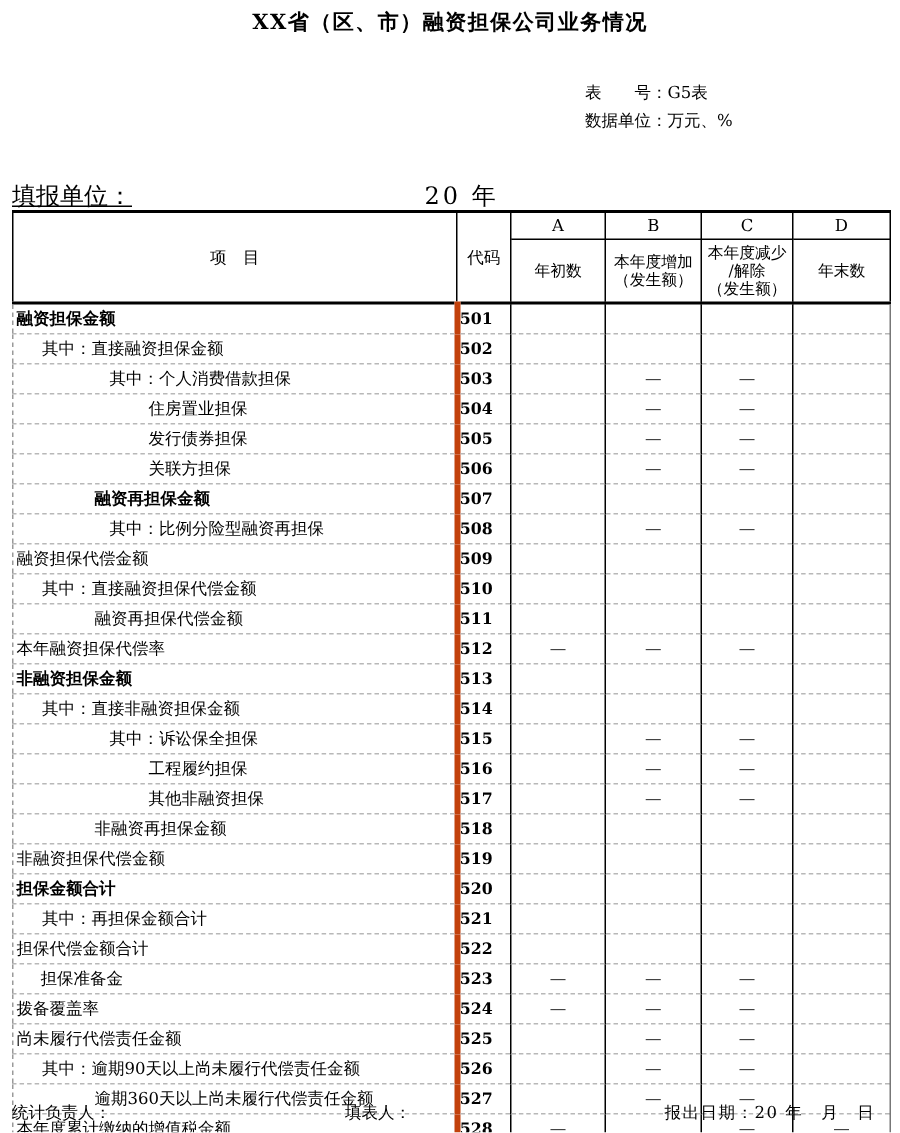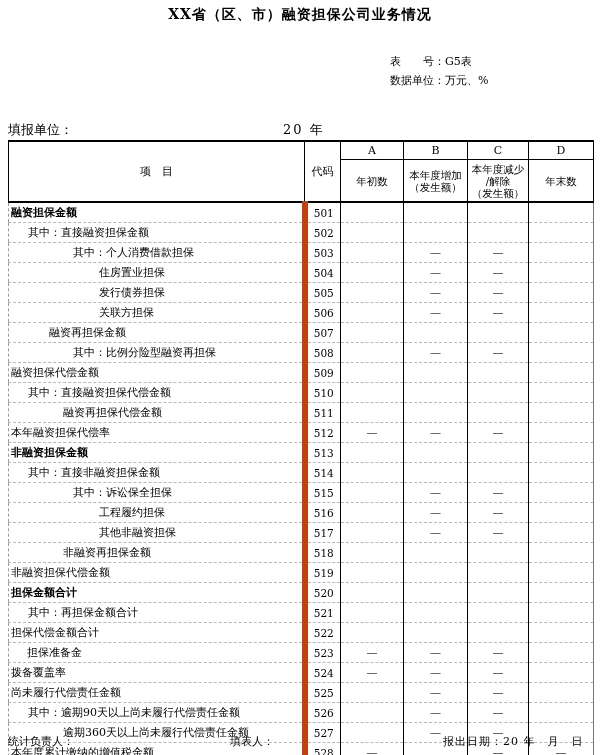--- a/index.html
+++ b/index.html
@@ -11,21 +11,21 @@
   .title{
     position:absolute;top:6px;left:0;width:100%;text-align:center;
     font-size:14px;font-weight:bold;letter-spacing:1px;
   }
   .meta{
     position:absolute;left:390px;top:52px;font-size:11px;line-height:19px;
     white-space:nowrap;
   }
   .meta-line{display:block;}
   .prefill{
-    position:absolute;left:8px;top:121px;width:585px;font-size:13px;height:18px;
+    position:absolute;left:8px;top:121px;width:585px;font-size:16px;height:18px;text-decoration:underline;
   }
   .prefill .year{position:absolute;left:275px;top:0;letter-spacing:2px;}
   table.report{
     position:absolute;left:8px;top:140px;width:585px;
     border-collapse:collapse;table-layout:fixed;
     border-top:2px solid #000;
     border-bottom:1px solid #000;
     border-right:1px solid #777;
     border-left:1px dashed #9a9a9a;
     font-size:11px;
@@ -40,22 +40,22 @@
   tr.hrow1 th{height:17px;font-size:11px;}
   tr.hrow2 th{height:41px;line-height:12px;white-space:pre-line;font-size:10.5px;}
   table.report tbody td{
     height:19px;padding:0;vertical-align:middle;
     border-top:1px dashed #b8b8b8;
     overflow:hidden;white-space:nowrap;
   }
   td.c-item{font-size:11px;}
   td.c-item.bold{font-weight:bold;}
   td.c-code{
-    border-left:6px solid #c2410c;border-right:1px solid #000;
-    text-align:center;font-size:10.5px;
+    border-left:4px solid #c2410c;border-right:1px solid #000;
+    text-align:left;font-size:10.5px;font-weight:bold;
   }
   td.c-val{border-left:1px solid #000;text-align:center;color:#333;}
   .footer{position:absolute;left:8px;top:734px;width:585px;font-size:11px;}
   .footer .f-stat{position:absolute;left:0;top:0;}
   .footer .f-fill{position:absolute;left:222px;top:0;}
   .footer .f-date{position:absolute;left:435px;top:0;letter-spacing:1px;white-space:nowrap;}
 </style>
 </head>
 <body>
 
@@ -144,21 +144,21 @@
         </tr>
         <tr>
           <td class="c-item" style="padding-left: 90px;">关联方担保</td>
           <td class="c-code">506</td>
           <td class="c-val"></td>
           <td class="c-val">—</td>
           <td class="c-val">—</td>
           <td class="c-val"></td>
         </tr>
         <tr>
-          <td class="c-item" style="padding-left: 40px;">融资再担保金额</td>
+          <td class="c-item" style="padding-left: 54px; font-weight: bold;">融资再担保金额</td>
           <td class="c-code">507</td>
           <td class="c-val"></td>
           <td class="c-val"></td>
           <td class="c-val"></td>
           <td class="c-val"></td>
         </tr>
         <tr>
           <td class="c-item" style="padding-left: 64px;">其中：比例分险型融资再担保</td>
           <td class="c-code">508</td>
           <td class="c-val"></td>

